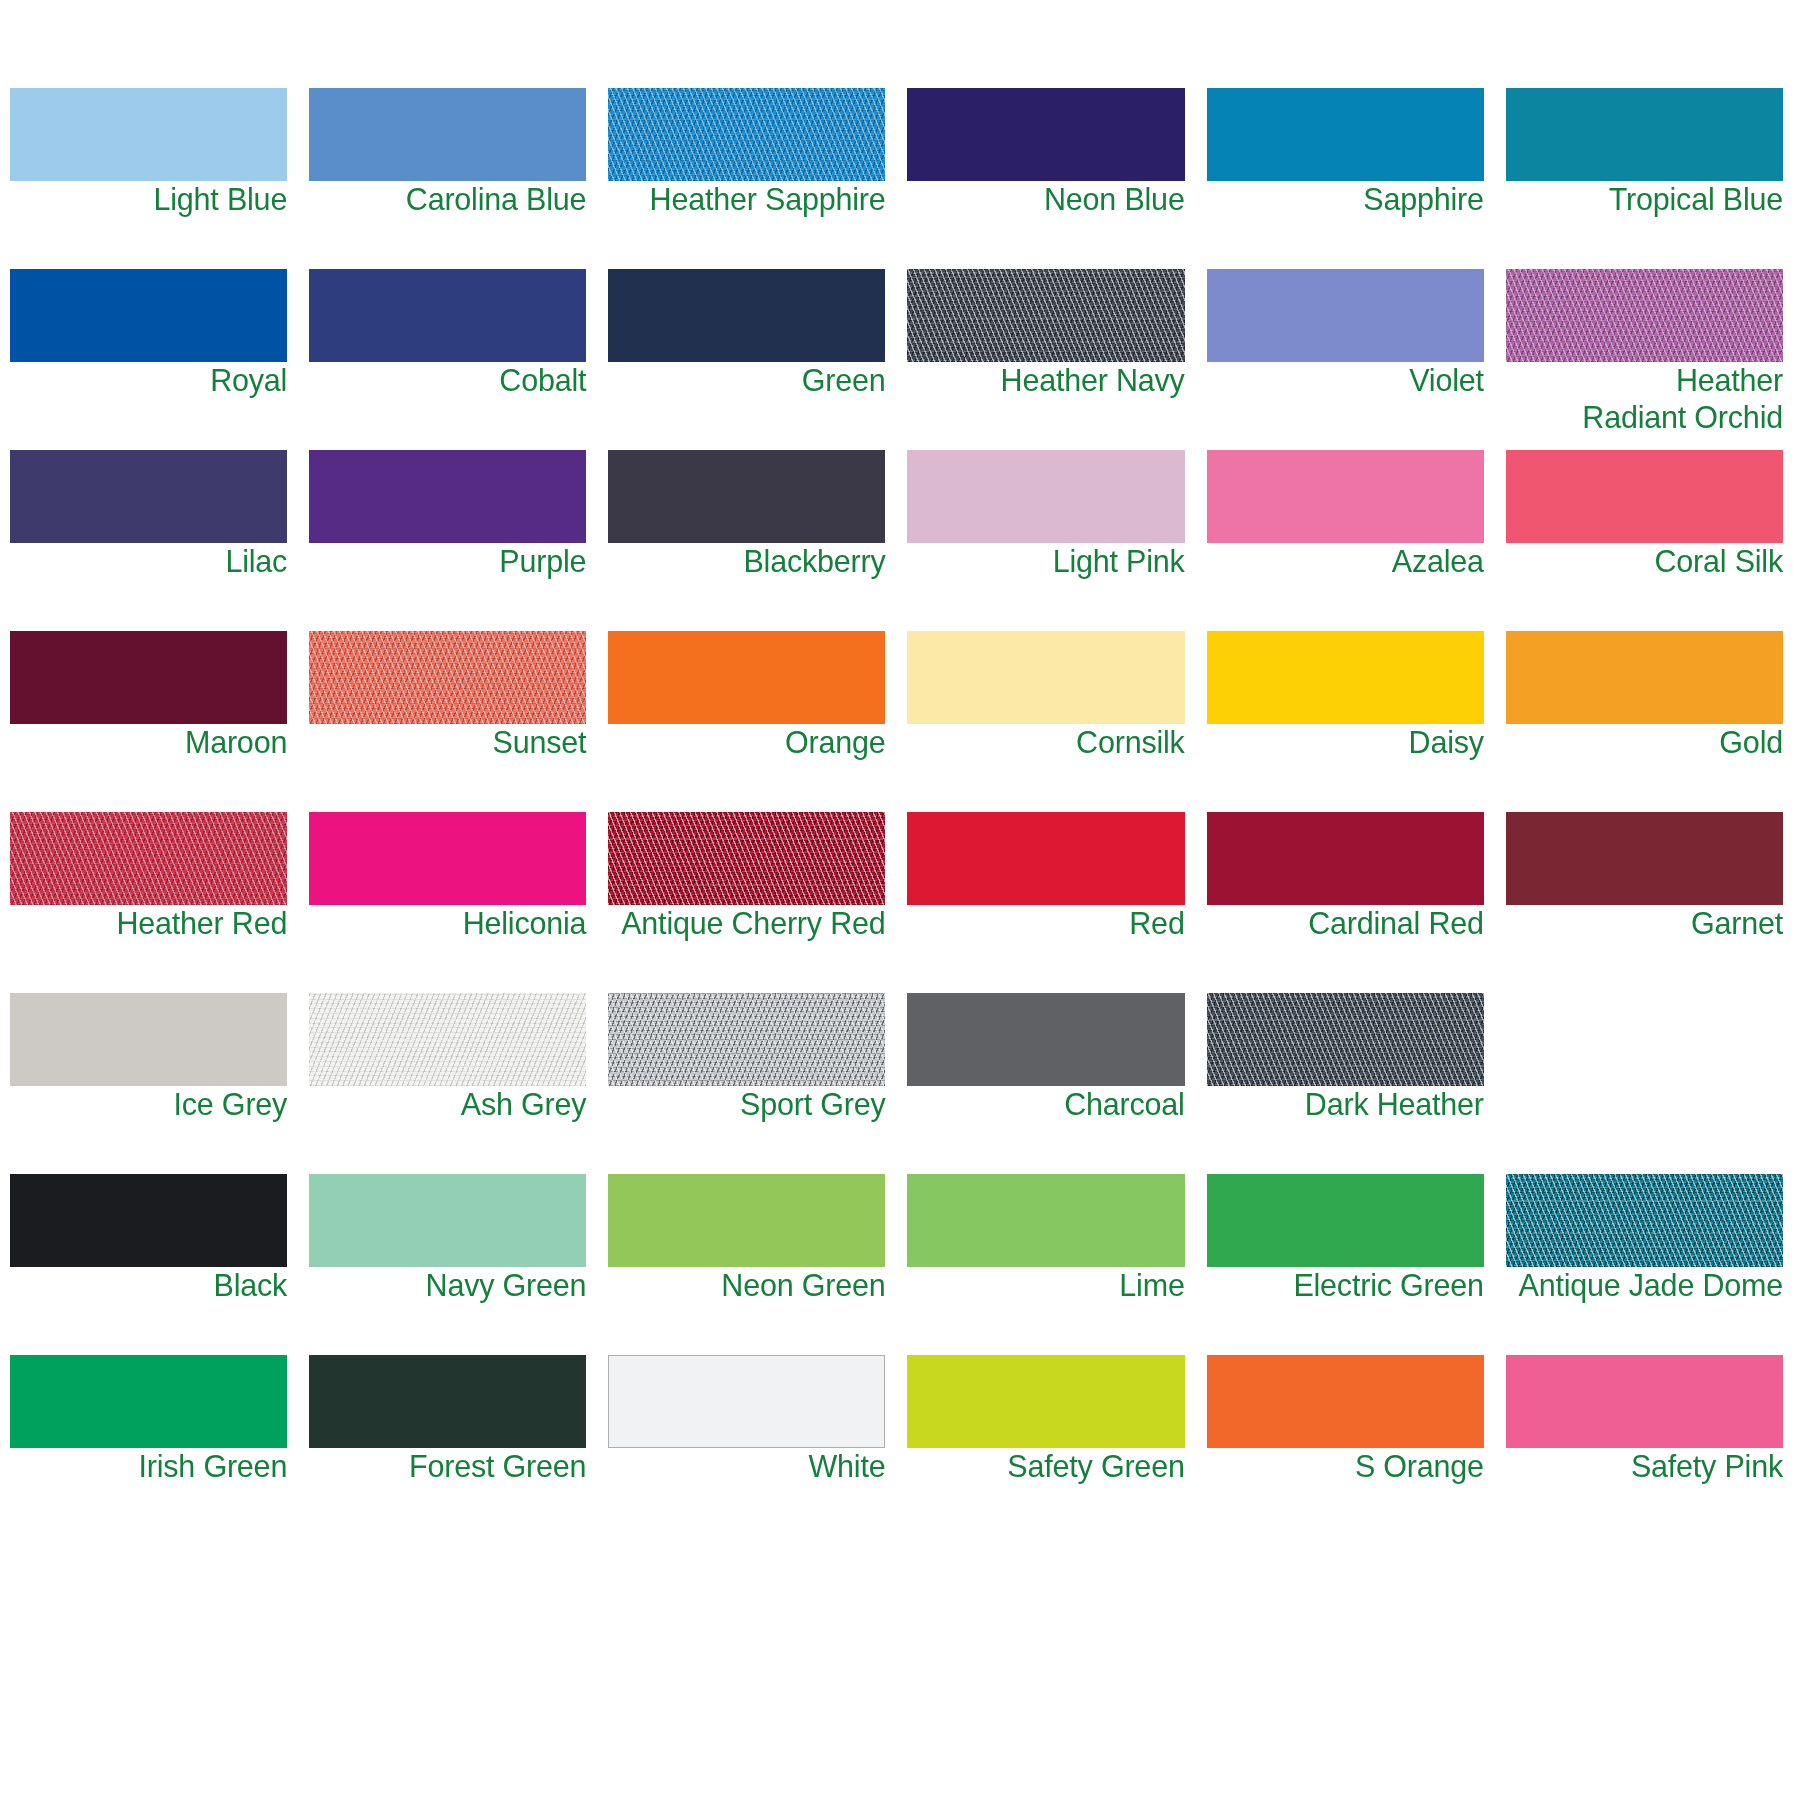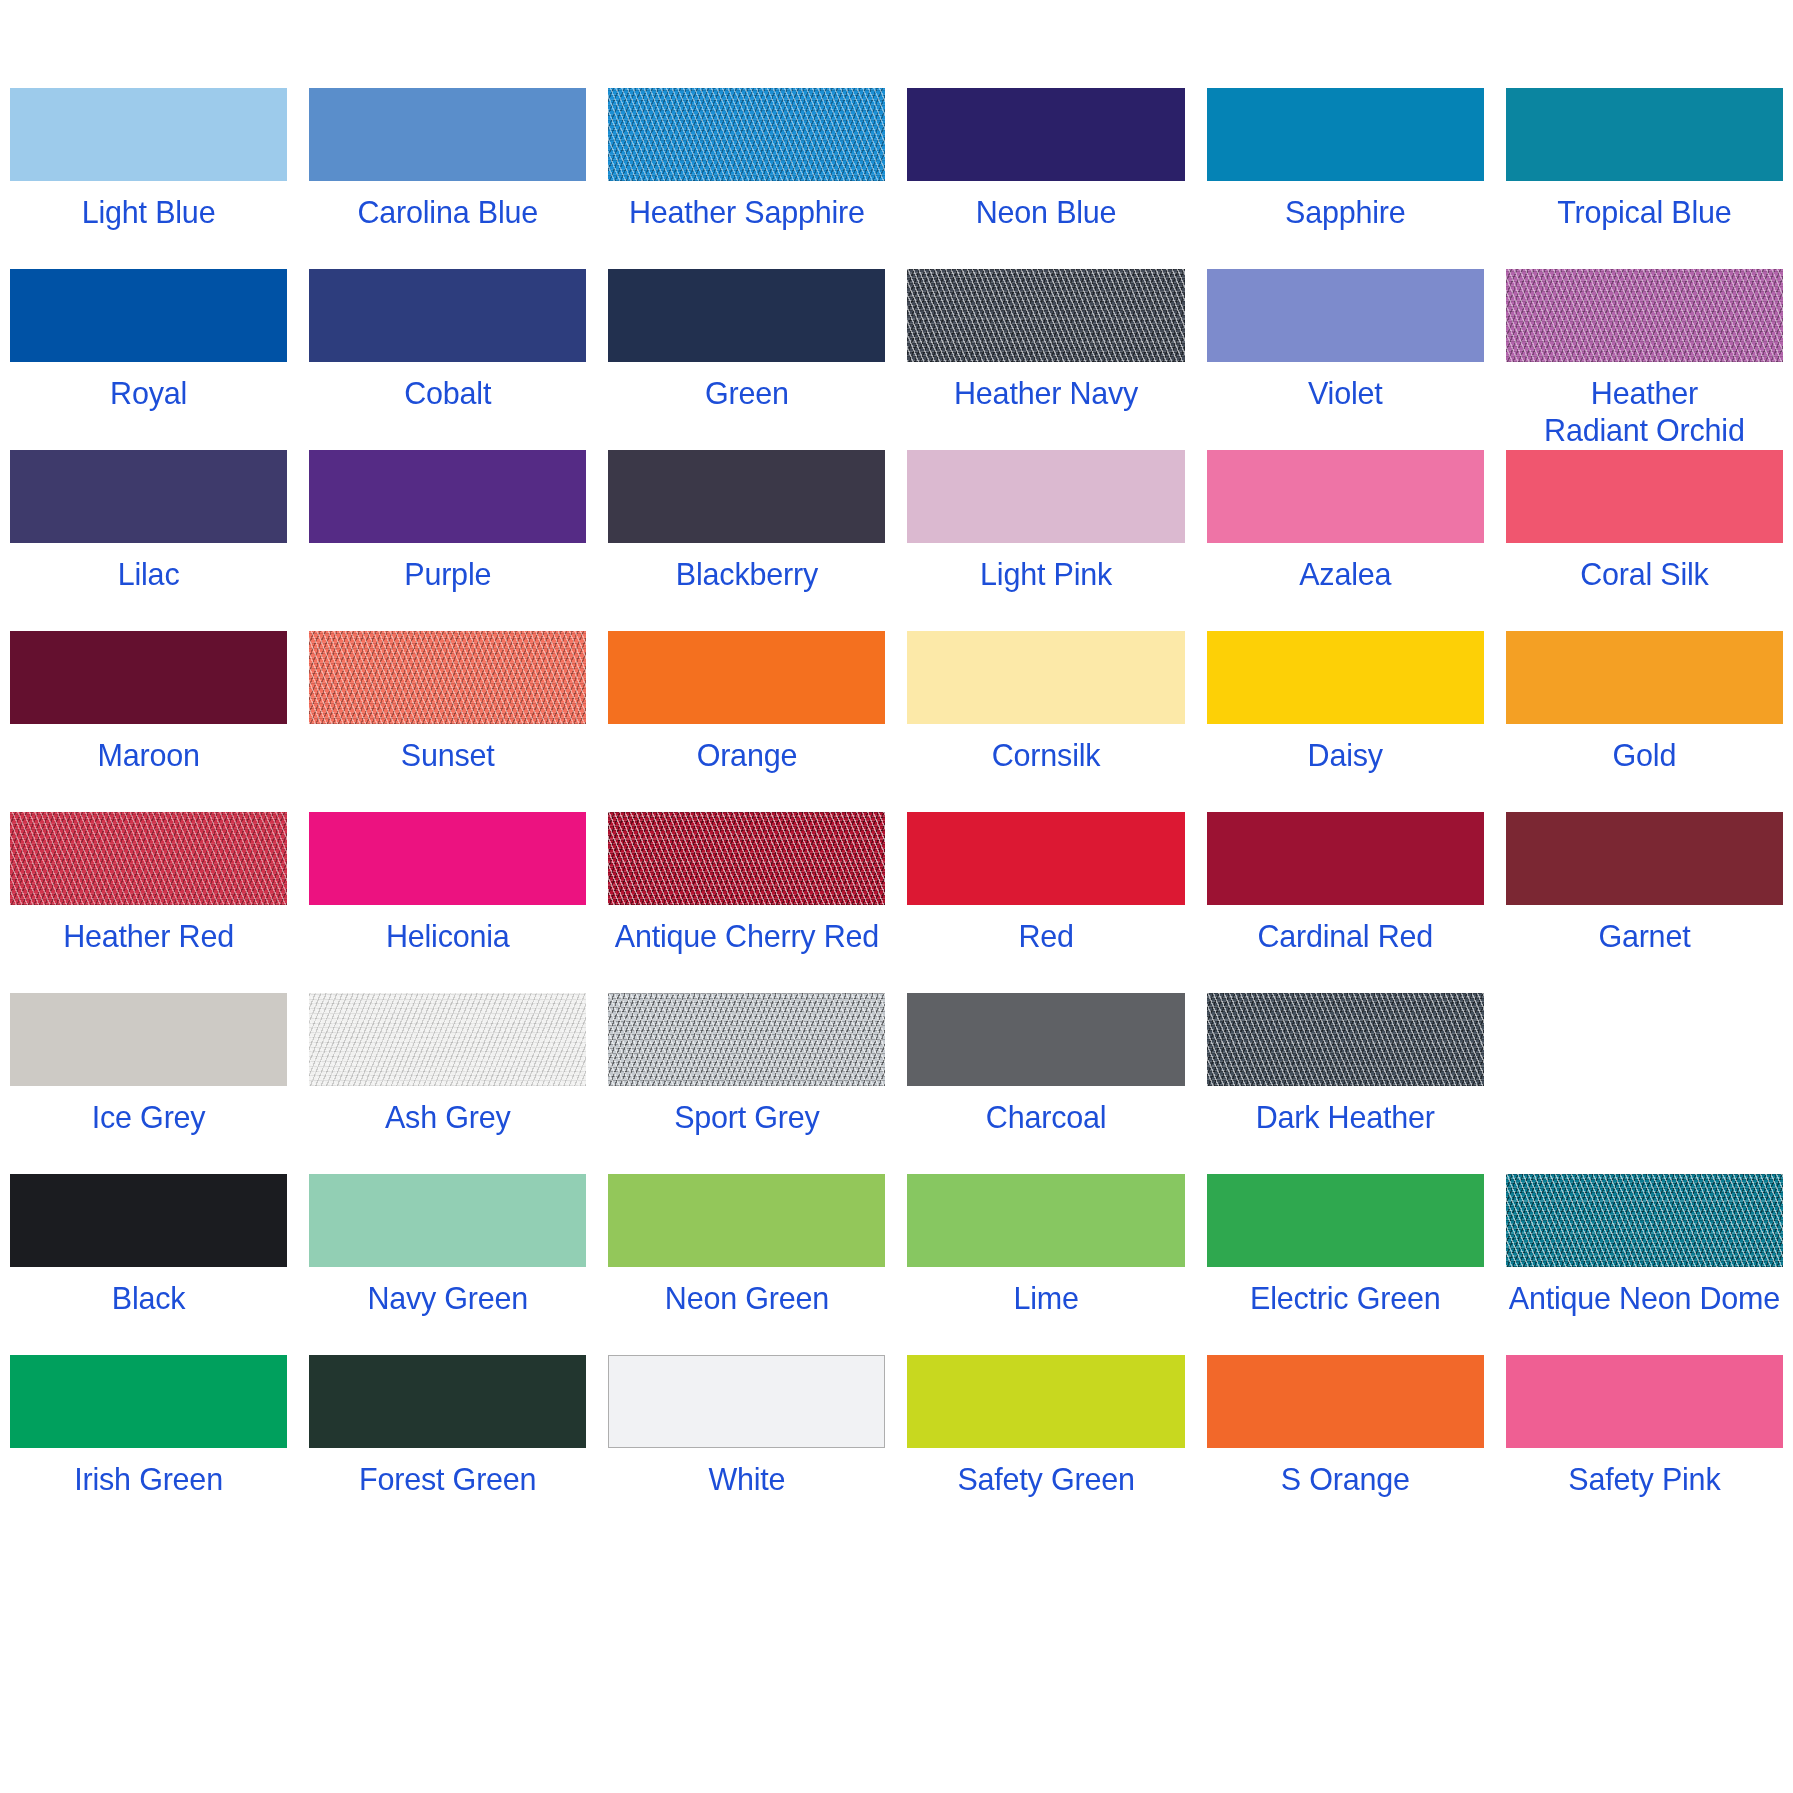--- a/index.html
+++ b/index.html
@@ -32,25 +32,24 @@
     height: 93px;
     width: 100%;
     position: relative;
     overflow: hidden;
     background-repeat: repeat;
   }
   .swatch-chip.bordered {
     border: 1px solid #aeaeae;
   }
   .swatch-label {
-    margin-top: 13px;
-    text-align: center;
+    text-align: right;
     font-size: 30.5px;
     line-height: 37px;
-    color: #1d4ed8;
+    color: #15803d;
     letter-spacing: -0.2px;
     font-family: "Liberation Sans", sans-serif;
     white-space: pre-line;
   }
 
   
   .tex {
     position: absolute;
     inset: 0;
     pointer-events: none;
@@ -272,21 +271,21 @@
         <div class="swatch-label">Lime</div>
       </div>
       <div class="swatch-cell">
         <div class="swatch-chip" style="background: rgb(47, 168, 79);"></div>
         <div class="swatch-label">Electric Green</div>
       </div>
       <div class="swatch-cell">
         <div class="swatch-chip" style="background: rgb(11, 124, 147);">
           <span class="tex tex-knit-strong"></span>
         </div>
-        <div class="swatch-label">Antique Neon Dome</div>
+        <div class="swatch-label">Antique Jade Dome</div>
       </div>
     </div>
     <div class="swatch-row">
       <div class="swatch-cell">
         <div class="swatch-chip" style="background: rgb(0, 160, 93);"></div>
         <div class="swatch-label">Irish Green</div>
       </div>
       <div class="swatch-cell">
         <div class="swatch-chip" style="background: rgb(34, 54, 47);"></div>
         <div class="swatch-label">Forest Green</div>

